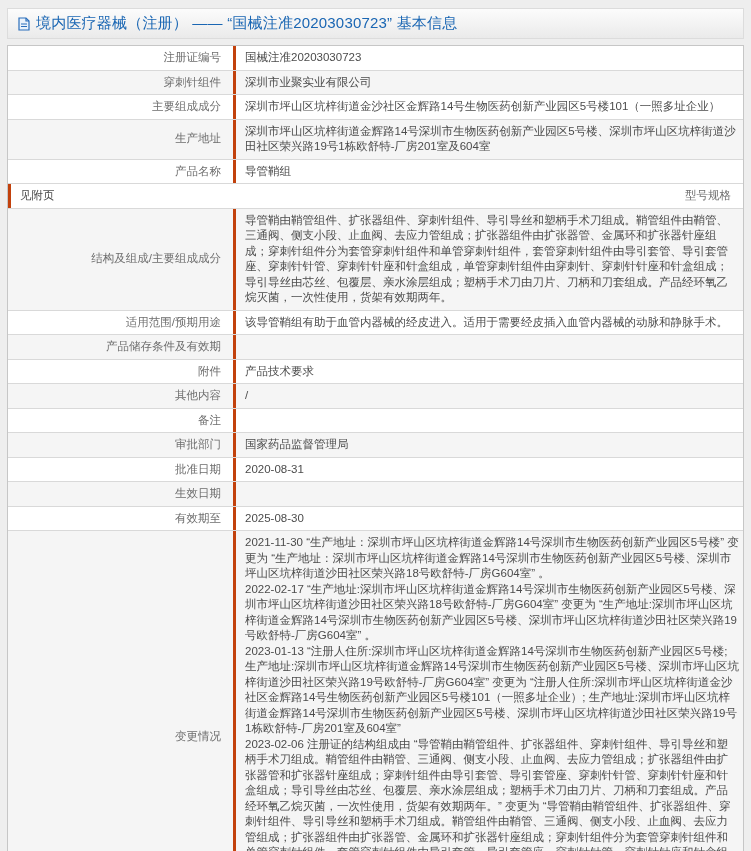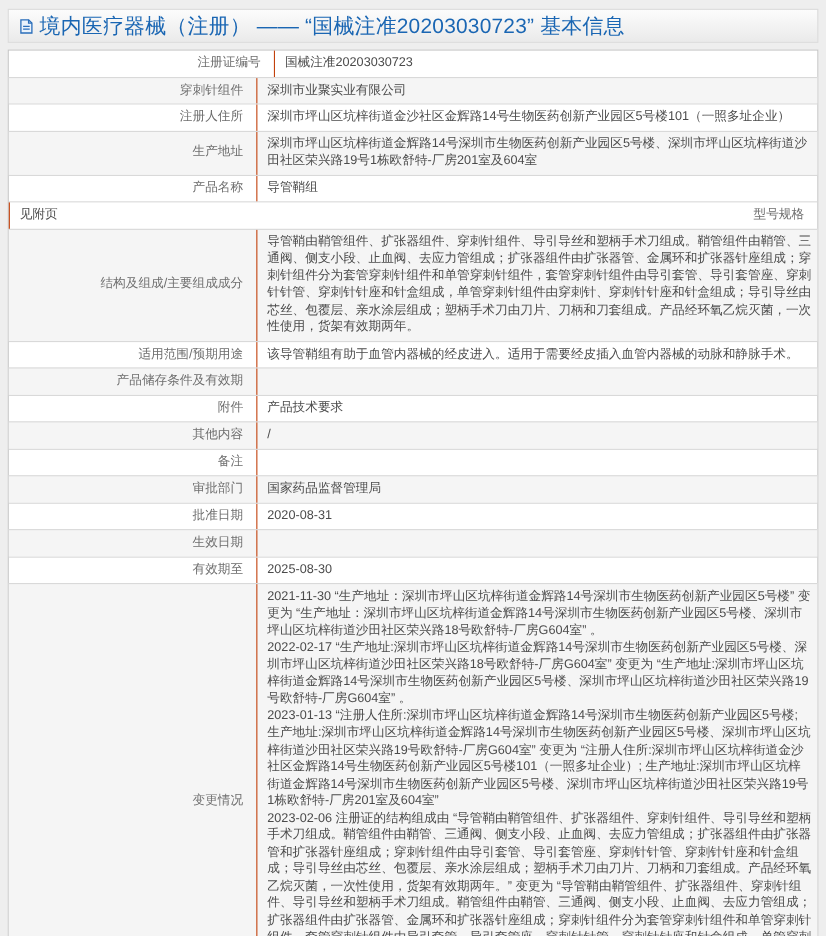--- a/index.html
+++ b/index.html
@@ -15,55 +15,55 @@
     background: linear-gradient(#fcfcfc, #eaeaea);
     border: 1px solid #dcdcdc;
     display: flex;
     align-items: center;
     padding: 0 10px;
     gap: 6px;
   }
   .doc-icon { display: inline-flex; align-items: center; }
   .title {
     color: #1a66b3;
-    font-size: 19px;
+    font-size: 15px;
     letter-spacing: 0.2px;
   }
   .table {
     margin: 6px 7px 0 7px;
     background: #ffffff;
     border: 1px solid #c6c6c6;
   }
   .row {
     display: flex;
     align-items: stretch;
     min-height: 23px;
     border-top: 1px solid #d9d9d9;
   }
-  .row:first-child { border-top: none; padding-left: 16px; }
+  .row:first-child { border-top: none; }
   .row.alt { background: #f5f5f5; }
   .cell {
     display: flex;
     align-items: center;
     font-size: 11.5px;
     line-height: 15.5px;
     padding: 4px 6px;
   }
   .label {
     width: 225px;
     flex: none;
     justify-content: flex-end;
     text-align: right;
     padding-left: 8px;
     padding-right: 12px;
     color: #6e6e6e;
   }
   .value {
     flex: 1;
-    border-left: 1px solid #c2410c;
+    border-left: 3px solid #c2410c;
     padding-left: 9px;
     padding-right: 4px;
     color: #4b4b4b;
     white-space: pre-line;
     word-break: break-all;
   }
 </style>
 </head>
 <body>
 
@@ -83,21 +83,21 @@
     <div class="cell label">注册证编号</div>
     <div class="cell value">国械注准20203030723</div>
   </div>
 
   <div class="row alt">
     <div class="cell label">穿刺针组件</div>
     <div class="cell value">深圳市业聚实业有限公司</div>
   </div>
 
   <div class="row">
-    <div class="cell label">注册人住所</div>
+    <div class="cell label">主要组成成分</div>
     <div class="cell value">深圳市坪山区坑梓街道金沙社区金辉路14号生物医药创新产业园区5号楼101（一照多址企业）</div>
   </div>
 
   <div class="row alt">
     <div class="cell label">生产地址</div>
     <div class="cell value">深圳市坪山区坑梓街道金辉路14号深圳市生物医药创新产业园区5号楼、深圳市坪山区坑梓街道沙田社区荣兴路19号1栋欧舒特-厂房201室及604室</div>
   </div>
 
   <div class="row">
     <div class="cell label">产品名称</div>

